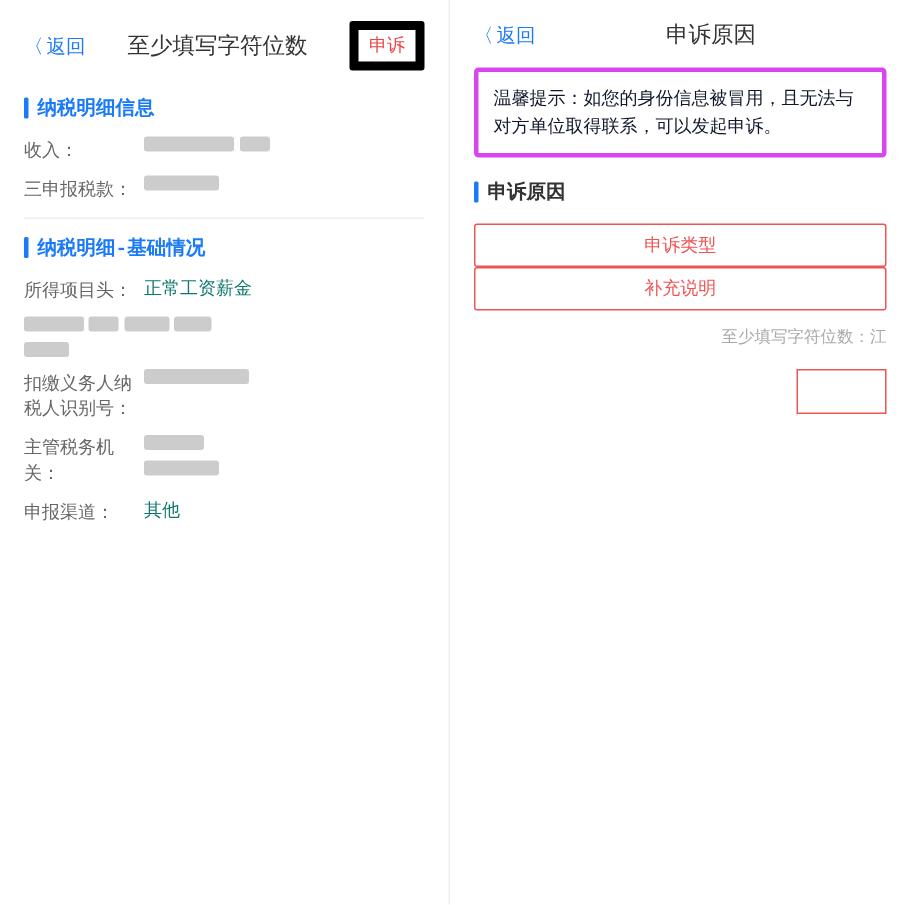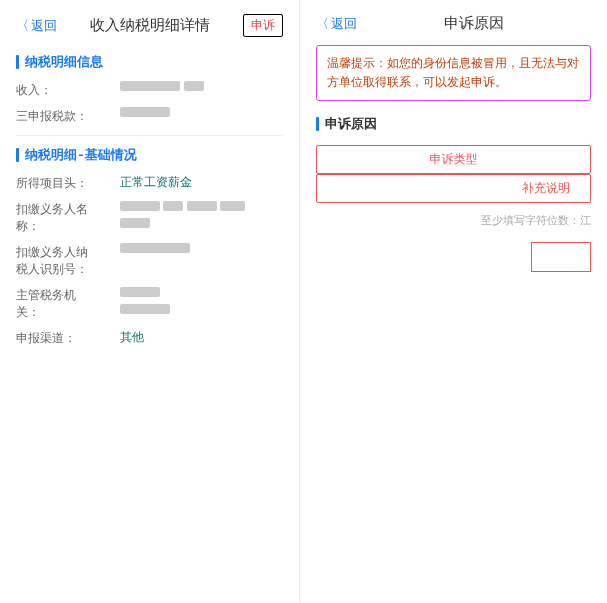--- a/index.html
+++ b/index.html
@@ -48,21 +48,21 @@
 
     .page-title {
       flex: 1;
       text-align: center;
       font-size: 15px;
       font-weight: 500;
       color: #333;
     }
 
     .appeal-btn {
-      border: 1px solid #000000;
+      border: 6px solid #000000;
       color: #e44;
       padding: 2px 7px;
       font-size: 12px;
       border-radius: 2px;
       cursor: pointer;
       background: #fff;
     }
 
     .section-title {
       display: flex;
@@ -83,21 +83,20 @@
       height: 14px;
       background: #1a7af8;
       border-radius: 1px;
     }
 
     .info-row {
       display: flex;
       align-items: flex-start;
       margin-bottom: 8px;
       font-size: 12px;
-      gap: 24px;
     }
 
     .info-label {
       color: #666;
       width: 80px;
       flex-shrink: 0;
       padding-top: 1px;
     }
 
     .info-value {
@@ -147,25 +146,25 @@
 
     .right-title {
       flex: 1;
       text-align: center;
       font-size: 15px;
       font-weight: 500;
       color: #333;
     }
 
     .warning-box {
-      border: 1px solid #d946ef;
+      border: 3px solid #d946ef;
       border-radius: 3px;
       padding: 8px 10px;
       font-size: 12px;
-      color: #c2410c;
+      color: #0f172a;
       line-height: 1.6;
       margin-bottom: 14px;
     }
 
     .appeal-section-title {
       display: flex;
       align-items: center;
       gap: 6px;
       font-size: 13px;
       font-weight: 600;
@@ -200,21 +199,21 @@
       border: 1px solid #e55;
       color: #e55;
       padding: 5px 20px;
       font-size: 12px;
       border-radius: 2px;
       cursor: pointer;
       background: #fff;
       margin-bottom: 10px;
       display: block;
       width: 100%;
-      text-align: right;
+      text-align: center;
     }
 
     .hint-text {
       font-size: 11px;
       color: #aaa;
       text-align: right;
       margin-bottom: 10px;
     }
 
     .empty-box {
@@ -236,21 +235,21 @@
 
 <div class="container">
 
   <div class="left-panel">
 
     <div class="header-row">
       <div class="back-link">
         <span class="back-chevron">〈</span>
         <span>返回</span>
       </div>
-      <div class="page-title">收入纳税明细详情</div>
+      <div class="page-title">至少填写字符位数</div>
       <button class="appeal-btn">申诉</button>
     </div>
 
     <div class="section-title">纳税明细信息</div>
 
     <div class="info-row">
       <span class="info-label">收入：</span>
       <span class="info-value gray-bar">
         <span class="gray-block" style="width:60px;"></span>
         <span class="gray-block" style="width:20px;"></span>
@@ -268,21 +267,20 @@
 
     <div class="section-title">纳税明细-基础情况</div>
 
     <div class="info-row">
       <span class="info-label">所得项目头：</span>
       <span class="info-value">正常工资薪金</span>
     </div>
 
 
     <div class="info-row">
-      <span class="info-label">扣缴义务人名称：</span>
       <span class="info-value">
         <span class="gray-bar">
           <span class="gray-block" style="width:40px;"></span>
           <span class="gray-block" style="width:20px;"></span>
           <span class="gray-block" style="width:30px;"></span>
           <span class="gray-block" style="width:25px;"></span>
         </span>
         <br>
         <span class="gray-bar" style="display:flex;gap:4px;margin-top:4px;">
           <span class="gray-block" style="width:30px;"></span>

